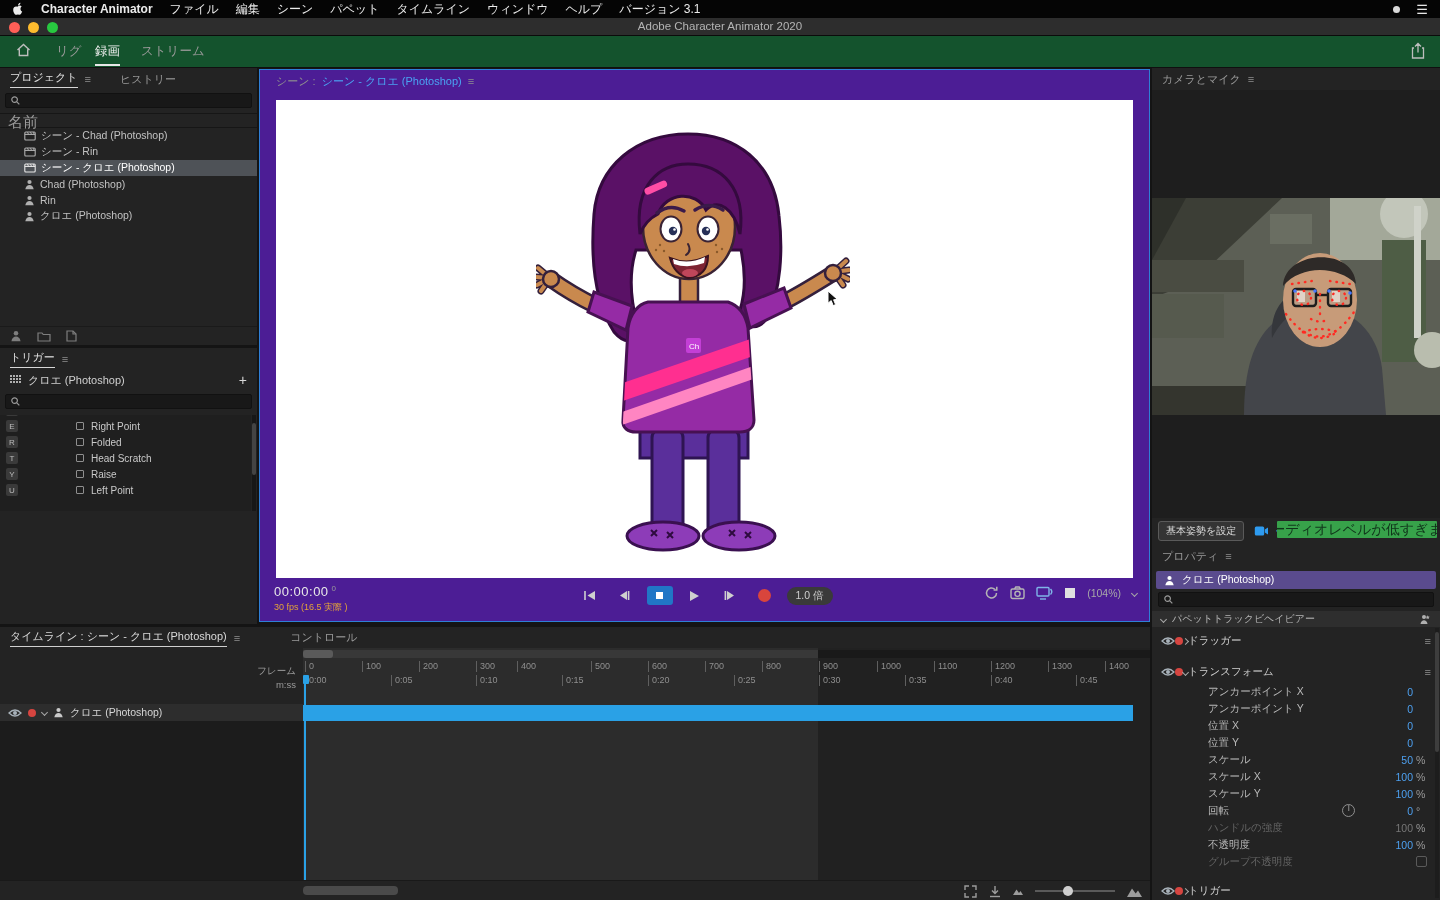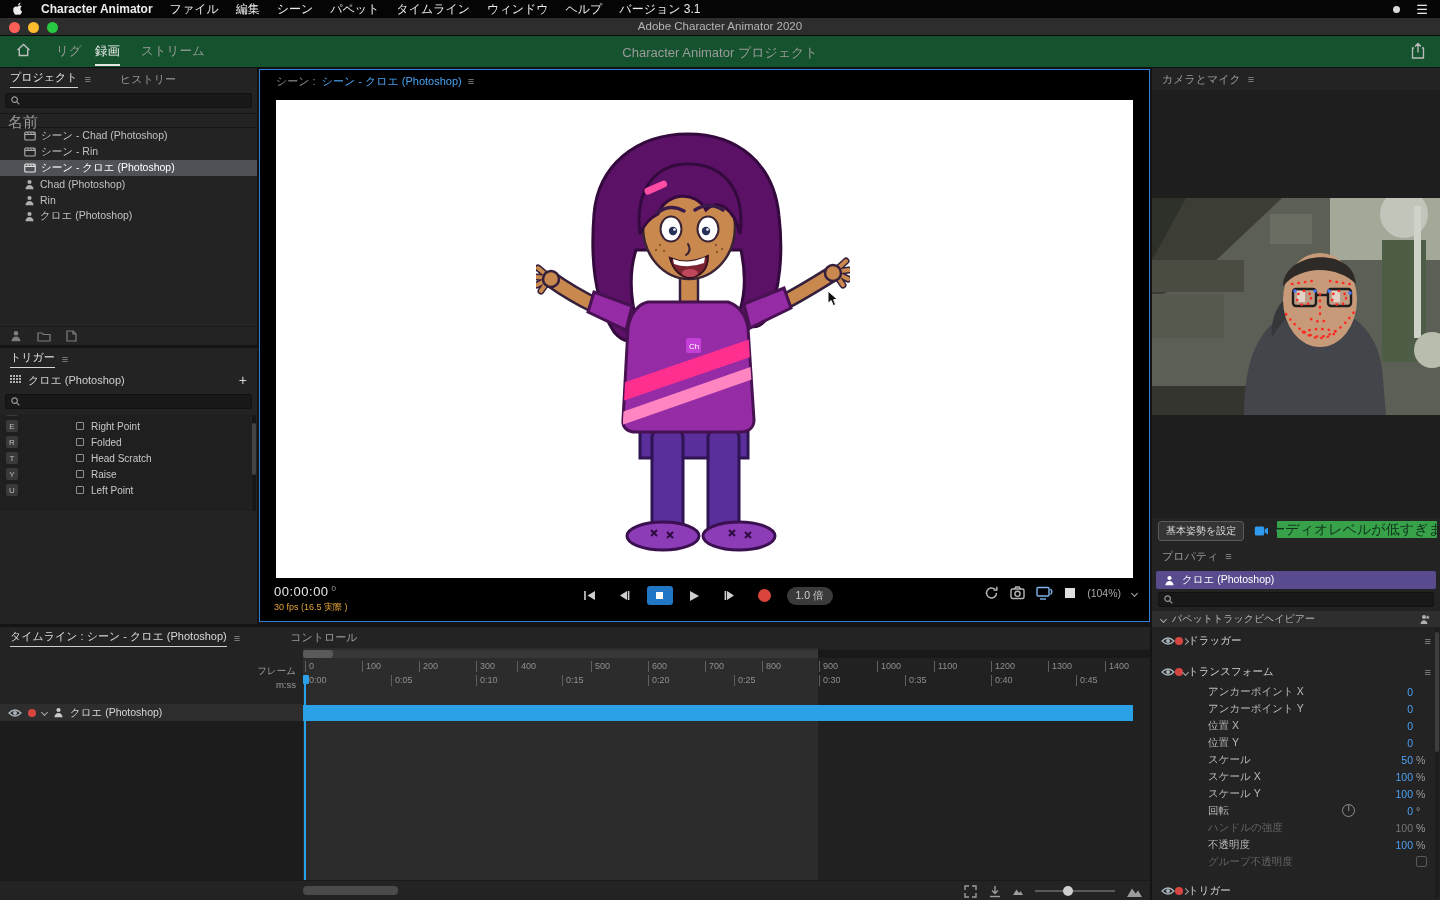--- a/index.html
+++ b/index.html
@@ -53,21 +53,21 @@
   .triglist{position:absolute;left:0;right:6px;top:67px;height:96px;overflow:hidden;background:#1f1f1f}
   .triglist .inner{margin-top:-13px}
   .trow{height:16px;display:flex;align-items:center;font-size:10px;color:#c9c9c9}
   .keybox{width:12px;height:12px;margin-left:6px;background:#3a3a3a;border-radius:2px;color:#bdbdbd;
     font-size:8px;display:flex;align-items:center;justify-content:center}
   .tswatch{width:8px;height:8px;border:1px solid #8f8f8f;border-radius:1px;margin-left:58px;margin-right:7px}
   .trigscroll{position:absolute;right:1px;top:67px;width:4px;height:96px;background:#171717}
   .trigscroll .thumb{position:absolute;top:8px;left:0;width:4px;height:52px;background:#444;border-radius:2px}
 
   
-  .scene{left:259px;top:69px;width:891px;height:553px;border:1px solid #2f7fd6;background:#000000}
+  .scene{left:259px;top:69px;width:891px;height:553px;border:1px solid #2f7fd6;background:#4c1d95}
   .scene .shead{height:22px;display:flex;align-items:center;gap:6px;padding-left:16px;font-size:11px}
   .scene .shead .dim{color:#8f8f8f}
   .scene .shead .blue{color:#4aa3f2}
   .canvas{position:absolute;left:16px;top:30px;width:857px;height:478px;background:#fff}
   .transport{position:absolute;left:0;right:0;top:508px;height:43px}
   .timecode{position:absolute;left:14px;top:6px;font-size:13px;color:#e8e8e8;letter-spacing:.5px}
   .timecode sup{font-size:8px;color:#9a9a9a;margin-left:3px}
   .fpsline{position:absolute;left:14px;top:23px;font-size:9px;color:#e2a23a}
   .tbtns{position:absolute;left:50%;top:8px;transform:translateX(-50%);display:flex;align-items:center;gap:9px}
   .tbtn{width:26px;height:19px;display:flex;align-items:center;justify-content:center;border-radius:3px}
@@ -180,21 +180,20 @@
 
   <div class="abs toolbar">
     <span class="home ico">
       <svg width="15" height="14" viewBox="0 0 15 14">
           <path d="M1.5 7 7.5 1.5 13.5 7M3.3 6.2V12.5h8.4V6.2" fill="none" stroke="#bdbdbd" stroke-width="1.4"></path>
         </svg>
     </span>
     <span class="ttab" style="left:56px">リグ</span>
     <span class="ttab active" style="left:95px">録画</span>
     <span class="ttab" style="left:141px">ストリーム</span>
-    <span class="ttitle">Character Animator プロジェクト</span>
     <span class="share ico">
       <svg width="16" height="18" viewBox="0 0 16 18">
           <path d="M4 6H2.5v10h11V6H12M8 1.5v9M5 4.5 8 1.5l3 3" fill="none" stroke="#bdbdbd" stroke-width="1.3"></path>
         </svg>
     </span>
   </div>
 
   <div class="panel proj">
     <div class="phead">
       <span class="ptab-active">プロジェクト</span>

